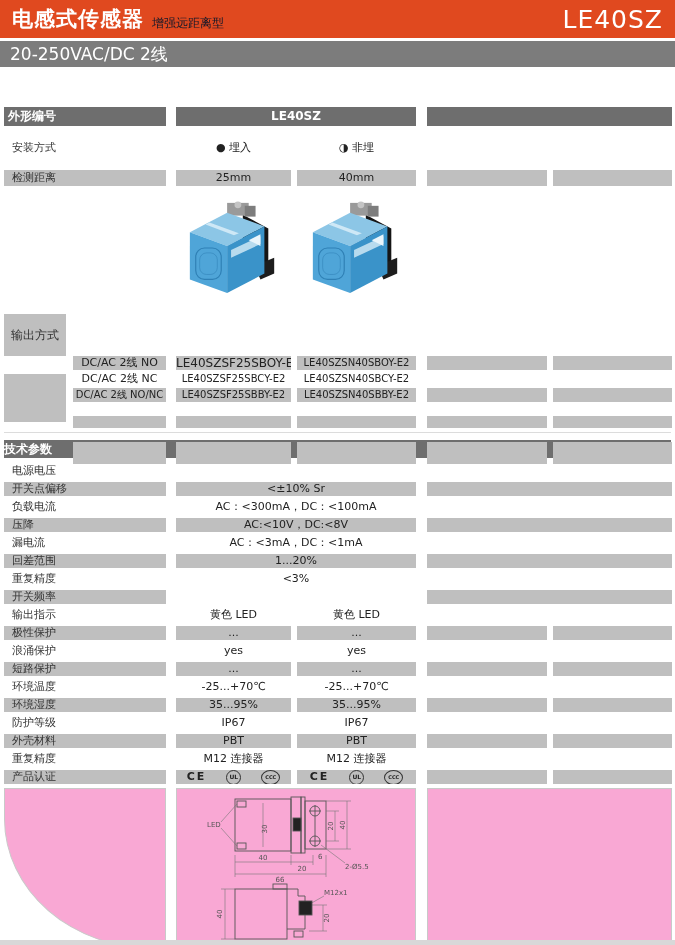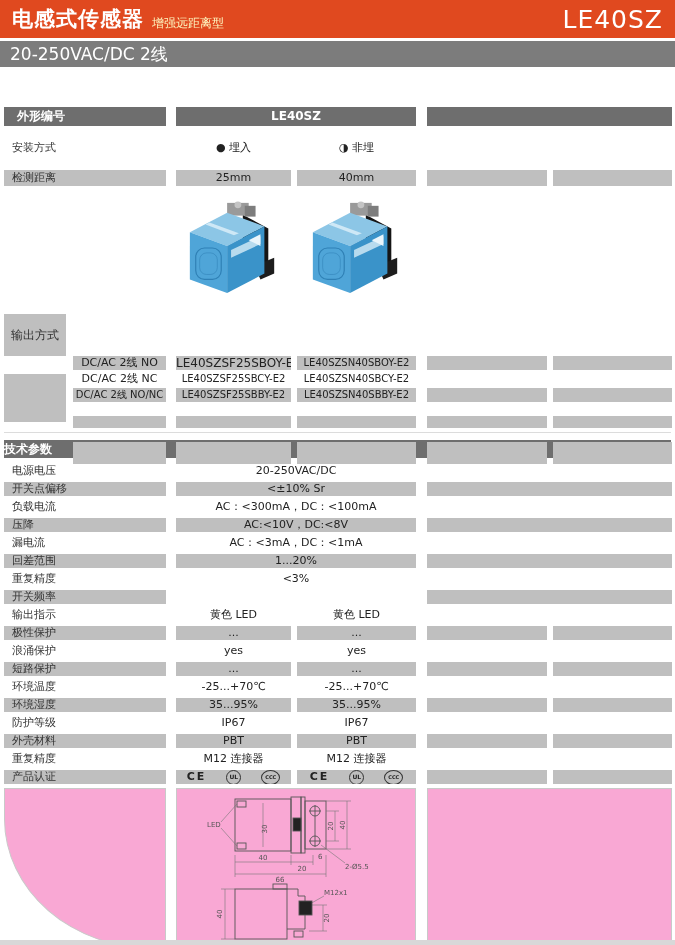--- a/index.html
+++ b/index.html
@@ -1,38 +1,38 @@
 <!DOCTYPE html>
 <html><head>
 <meta charset="utf-8">
 <style>
   html,body{margin:0;padding:0;background:#e9e9e9;}
   .page{position:relative;width:675px;height:945px;background:#fff;margin:0 auto;
         font-family:"DejaVu Sans","Liberation Sans",sans-serif;color:#222;overflow:hidden;}
   
   .topbar{position:relative;height:38px;background:#E0491F;display:flex;align-items:center;padding:0 12px;box-sizing:border-box;}
   .topbar .title{color:#fff;font-size:21px;font-weight:bold;letter-spacing:1px;}
-  .topbar .subtitle{color:#fef9c3;font-size:12px;margin-left:8px;margin-top:8px;}
+  .topbar .subtitle{color:#0f172a;font-size:12px;margin-left:8px;margin-top:8px;}
   .topbar .model{color:#fff;font-size:25px;margin-left:auto;letter-spacing:1px;}
   .subbar{height:26px;background:#7C7C7C;margin-top:3px;display:flex;align-items:center;padding:0 10px;box-sizing:border-box;}
   .subbar span{color:#fff;font-size:17px;}
   .cell{position:absolute;top:0;height:14px;line-height:14px;font-size:11px;box-sizing:border-box;white-space:nowrap;overflow:hidden;}
   .cL {left:4px;width:162px;padding-left:8px;color:#333;}
   .c1 {left:176px;width:115px;text-align:center;}
   .c2 {left:297px;width:119px;text-align:center;}
   .c12{left:176px;width:240px;text-align:center;}
   .c3 {left:427px;width:120px;}
   .c4 {left:553px;width:119px;}
   .c34{left:427px;width:245px;}
   .gbg{background:#BFBFBF;}
   .dark{background:#6E6E6E;color:#fff;font-weight:bold;}
   
   .hdr-row{margin-top:40px;height:19px;position:relative;}
   .hdr-row .cell{height:19px;line-height:19px;font-size:12px;}
-  .hdr-row .cL{padding-left:13px;font-family:Liberation Serif, serif;}
+  .hdr-row .cL{padding-left:4px;font-family:Liberation Serif, serif;}
   .ovr-row{height:16px;position:relative;margin-top:14px;}
   .ovr-row .cell{height:16px;line-height:16px;}
   .images-row{position:relative;height:126px;}
   .images-row svg{position:absolute;top:12px;}
   
   .oblock{position:relative;margin-top:2px;}
   .o-main{position:absolute;left:4px;top:0;width:62px;background:#BFBFBF;display:flex;align-items:center;justify-content:center;font-size:12px;color:#333;}
   .orow{position:absolute;left:0;right:0;height:14px;margin-top:42px;}
   .cS{left:73px;width:93px;text-align:center;}
   .divider{height:1px;background:#DCDCDC;margin:10px 4px 0 4px;}
@@ -163,21 +163,20 @@
     </div>
   </div>
 
   <div class="divider"></div>
 
   <div class="techbar">技术参数</div>
 
   <div class="tech">
     <div class="trow">
       <div class="cell cL">电源电压</div>
-      <div class="cell c12">20-250VAC/DC</div>
     </div>
     <div class="trow">
       <div class="cell cL gbg">开关点偏移</div>
       <div class="cell c12 gbg">&lt;±10% Sr</div>
       <div class="cell c34 gbg"></div>
     </div>
     <div class="trow">
       <div class="cell cL">负载电流</div>
       <div class="cell c12">AC：&lt;300mA，DC：&lt;100mA</div>
     </div>

